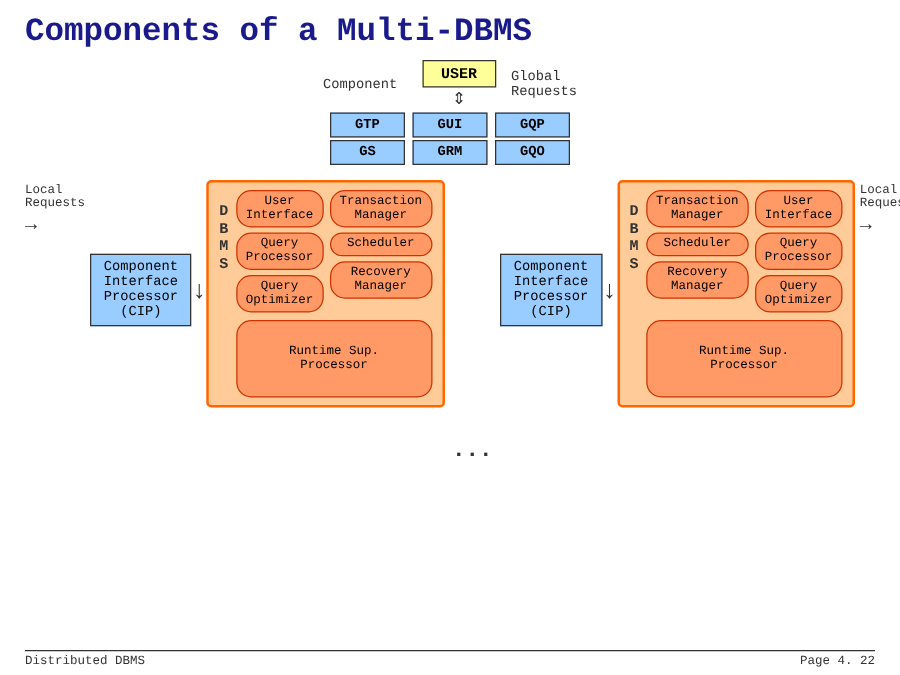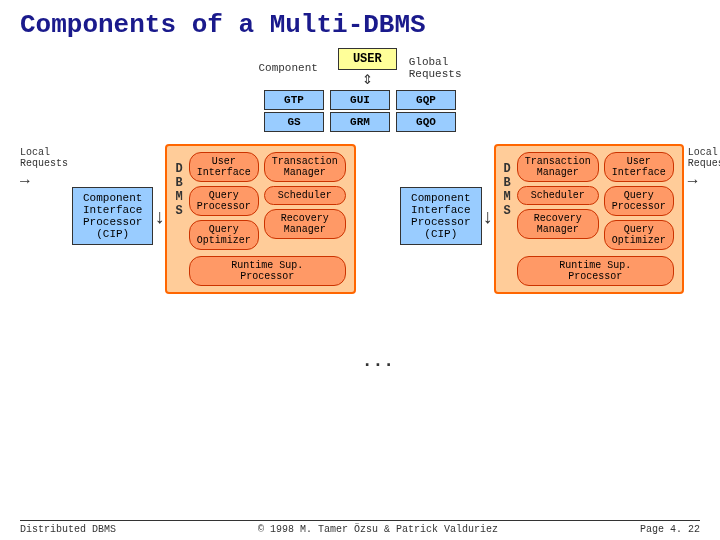--- a/index.html
+++ b/index.html
@@ -129,21 +129,21 @@
       text-align: center;
       margin-bottom: 4px;
       min-width: 62px;
       font-weight: normal;
     }
 
     .runtime-box {
       background: #ff9966;
       border: 1.5px solid #cc3300;
       border-radius: 12px;
-      padding: 3px 7px;
+      padding: 19px 7px;
       font-size: 10px;
       text-align: center;
       margin-top: 2px;
       font-weight: normal;
       min-width: 130px;
     }
 
     .col {
       display: flex;
       flex-direction: column;
@@ -314,17 +314,16 @@
         <span style="font-size:10px;color:#333;">Local</span>
         <span style="font-size:10px;color:#333;">Requests</span>
         <span style="font-size:16px;color:#333;margin-top:2px">→</span>
       </div>
     </div>
 
   </div>
 
   <div class="bottom-bar">
     <span class="bottom-text">Distributed DBMS</span>
-    <span class="bottom-text">© 1998 M. Tamer Özsu &amp; Patrick Valduriez</span>
     <span class="bottom-text">Page 4. 22</span>
   </div>
 
 </div>
 
 </body></html>

